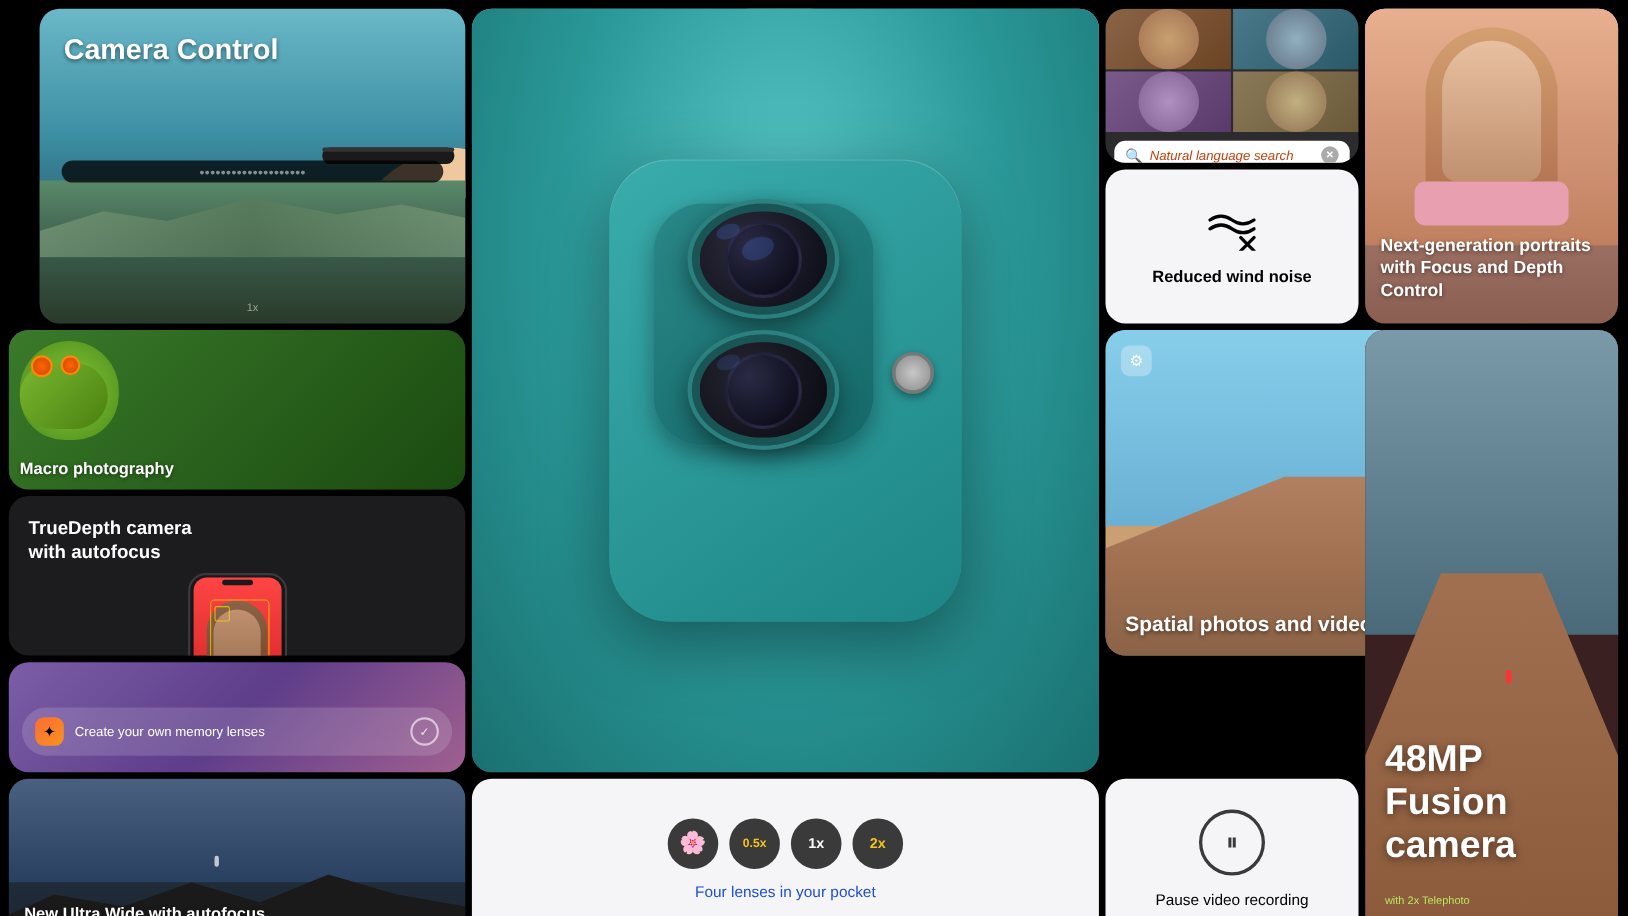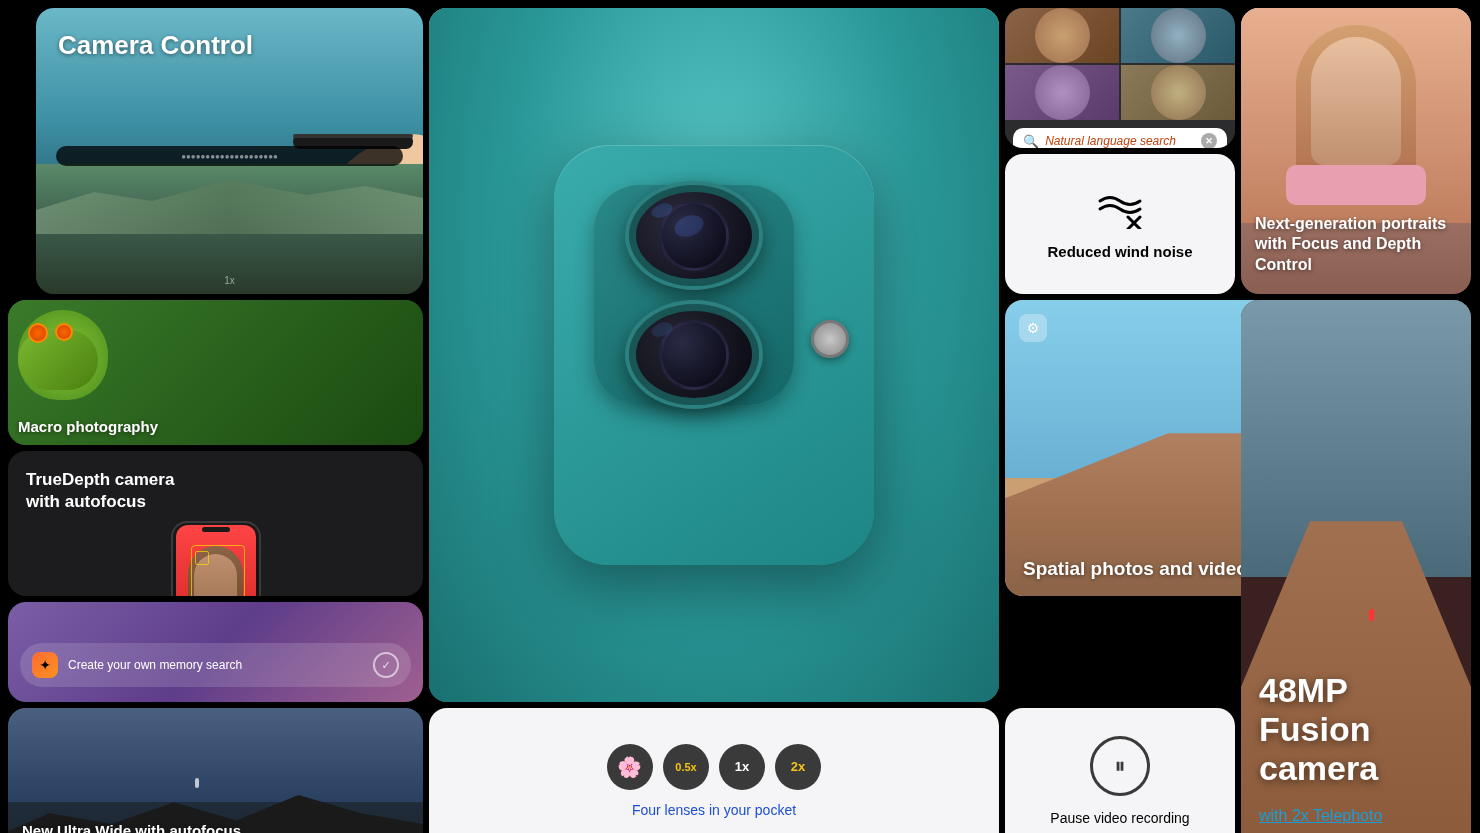--- a/index.html
+++ b/index.html
@@ -247,21 +247,21 @@
 
         <div style="position:absolute;top:22px;left:18px;width:54px;height:78px;border:1.5px solid rgba(255,220,0,0.7);border-radius:4px;"></div>
         <div style="position:absolute;top:28px;left:22px;width:14px;height:14px;border:1.5px solid rgba(255,220,0,0.7);border-radius:2px;"></div>
       </div>
     </div>
   </div>
 
   <div class="tile" style="grid-column:1; grid-row:5; background:linear-gradient(135deg,#7b5ea7,#5e3d8a,#a06090); position:relative; overflow:hidden;">
     <div style="position:absolute;bottom:15px;left:12px;right:12px;height:44px;background:rgba(255,255,255,0.15);border-radius:22px;display:flex;align-items:center;padding:0 12px;gap:10px;backdrop-filter:blur(8px);">
       <div style="width:26px;height:26px;background:linear-gradient(135deg,#ff6b35,#f7931e);border-radius:8px;display:flex;align-items:center;justify-content:center;font-size:14px;flex-shrink:0;">✦</div>
-      <span style="flex:1;color:white;font-size:12px;font-weight:400;">Create your own memory search</span>
+      <span style="flex:1;color:white;font-size:12px;font-weight:400;">Create your own memory lenses</span>
       <div style="width:26px;height:26px;border:2px solid rgba(255,255,255,0.6);border-radius:50%;display:flex;align-items:center;justify-content:center;color:rgba(255,255,255,0.8);font-size:11px;flex-shrink:0;">✓</div>
     </div>
   </div>
 
   <div class="tile" style="grid-column:3/5; grid-row:3/5; background:linear-gradient(180deg,#9a7060 0%,#c4956a 40%,#d4b080 100%); position:relative; overflow:hidden;">
 
     <div style="position:absolute;top:0;left:0;right:0;bottom:0;">
       <div style="position:absolute;top:0;left:0;right:0;height:60%;background:linear-gradient(180deg,#87ceeb,#6ab0d4);"></div>
       <div style="position:absolute;bottom:0;left:0;right:0;height:55%;background:linear-gradient(0deg,#8B6347,#a07050,#b08060);clip-path:polygon(0 40%,35% 0%,65% 0%,100% 40%,100% 100%,0 100%);"></div>
 
@@ -305,16 +305,16 @@
       <div style="position:absolute;top:0;left:0;right:0;height:50%;background:linear-gradient(180deg,#7a9aaa,#4a6a7a);"></div>
       <div style="position:absolute;bottom:0;left:0;right:0;height:60%;background:linear-gradient(0deg,#8B5a3a,#a07050);clip-path:polygon(0 50%,30% 0%,70% 0%,100% 50%,100% 100%,0 100%);"></div>
 
       <div style="position:absolute;bottom:42%;right:42%;width:5px;height:12px;background:#ff3333;border-radius:2px;"></div>
     </div>
     <div style="position:absolute;bottom:65px;left:18px;right:18px;">
       <div style="color:white;font-size:34px;font-weight:700;line-height:1.15;text-shadow:0 2px 8px rgba(0,0,0,0.5);">
         <span>48MP</span><br><span>Fusion camera</span>
       </div>
     </div>
-    <div style="position:absolute;bottom:28px;left:18px;color:#0ea5e9;font-size:16px;font-weight:500;opacity:0.9;text-decoration:underline;">with 2x Telephoto</div>
+    <div style="position:absolute;bottom:28px;left:18px;color:#bef264;font-size:10px;font-weight:500;opacity:0.9;">with 2x Telephoto</div>
   </div>
 
 </div>
 
 </body></html>

